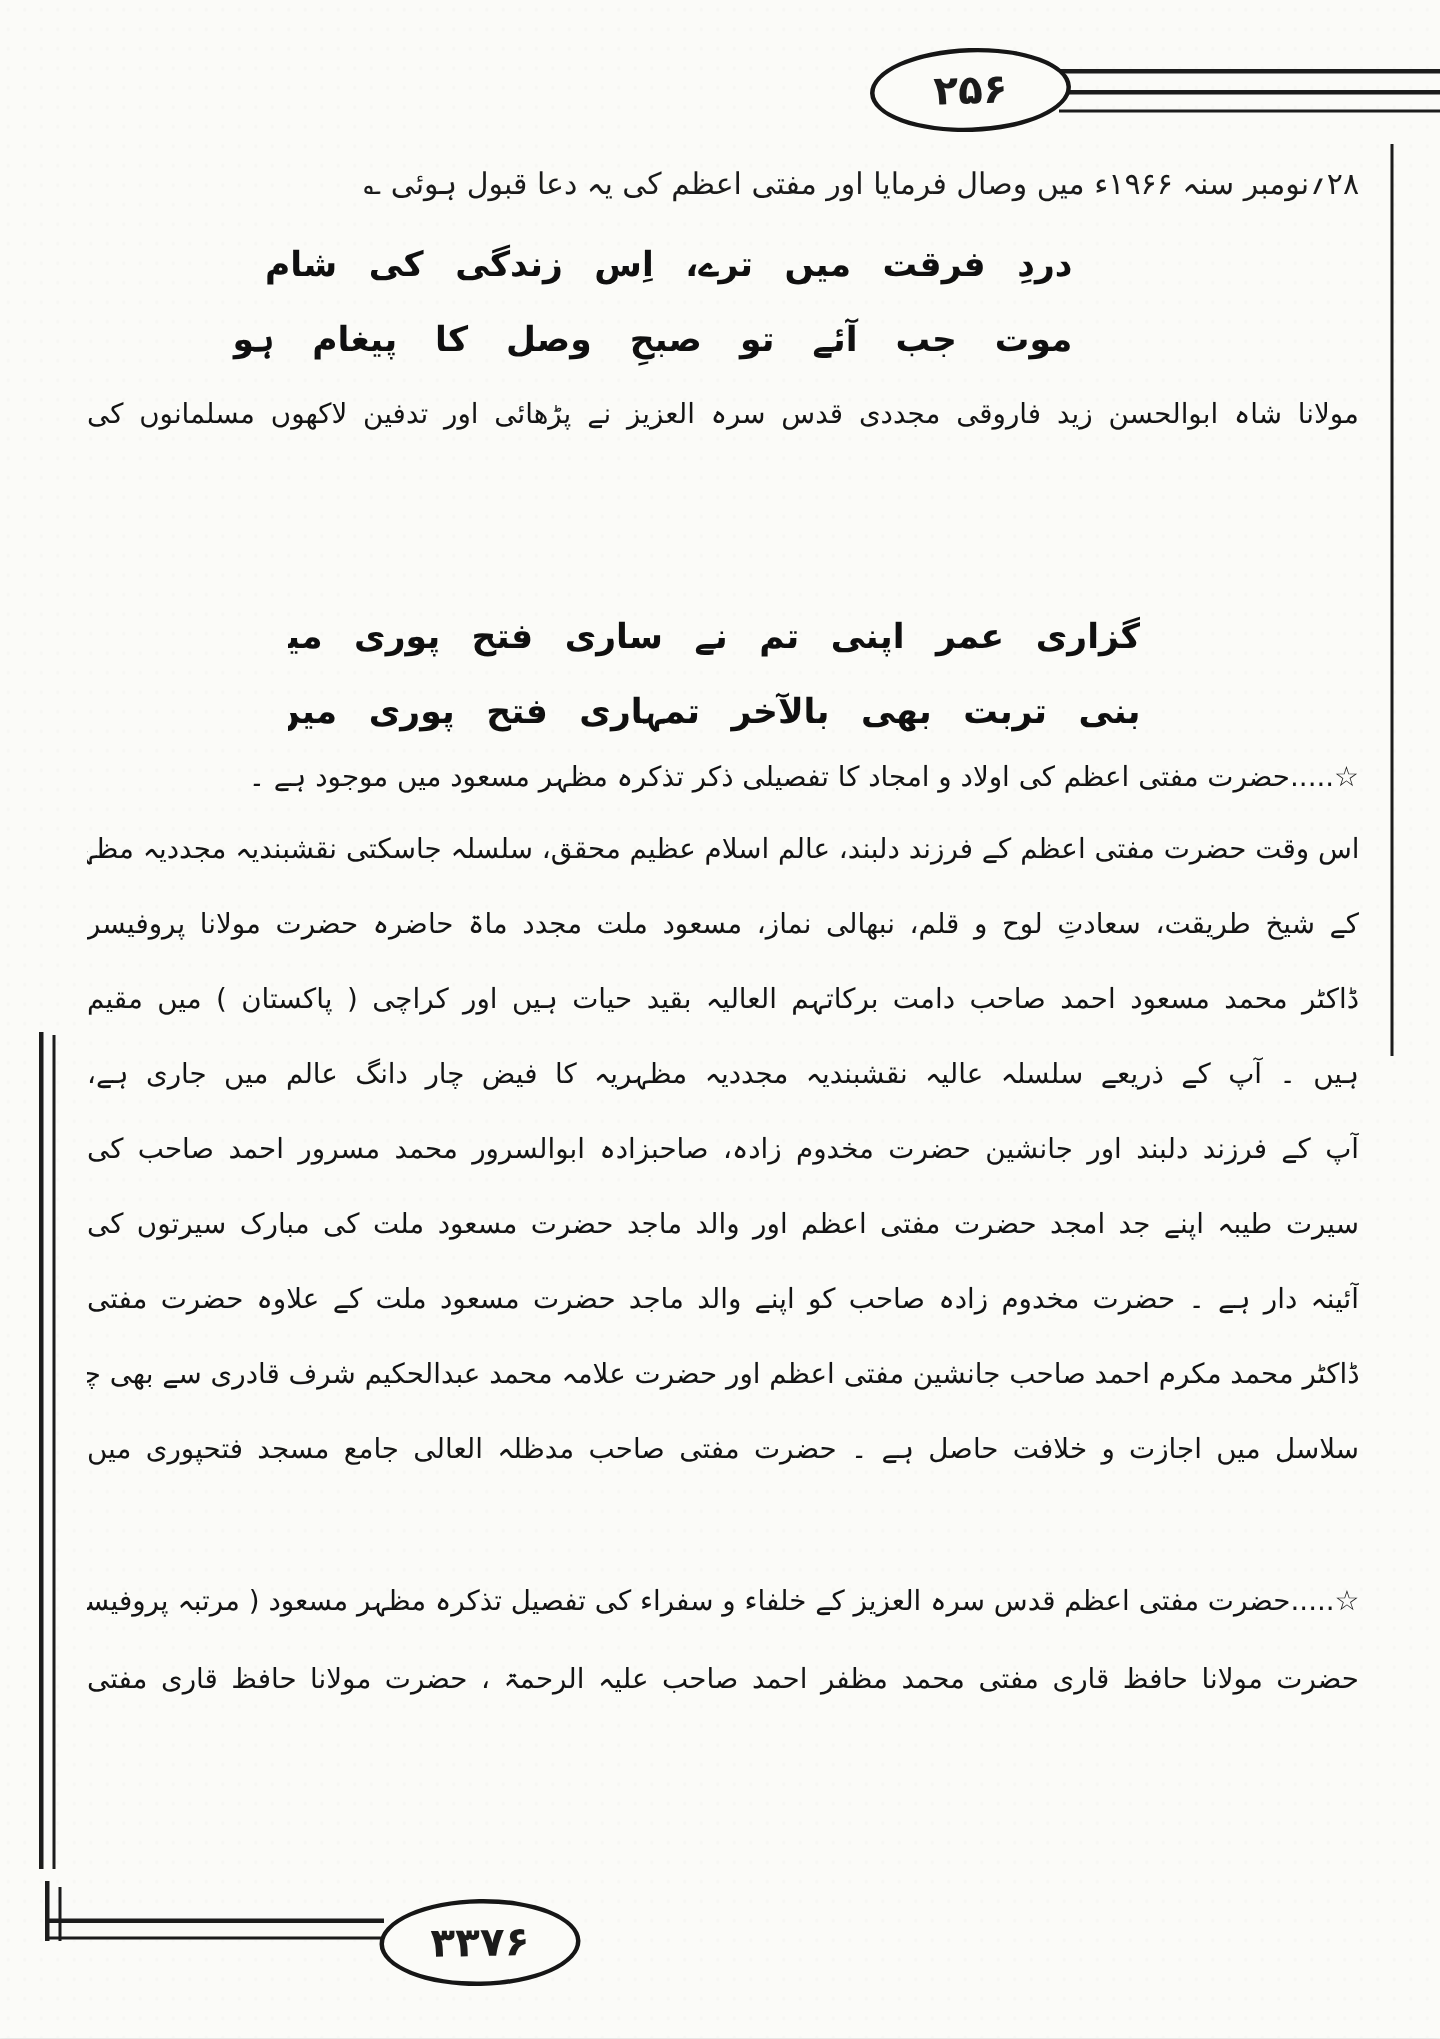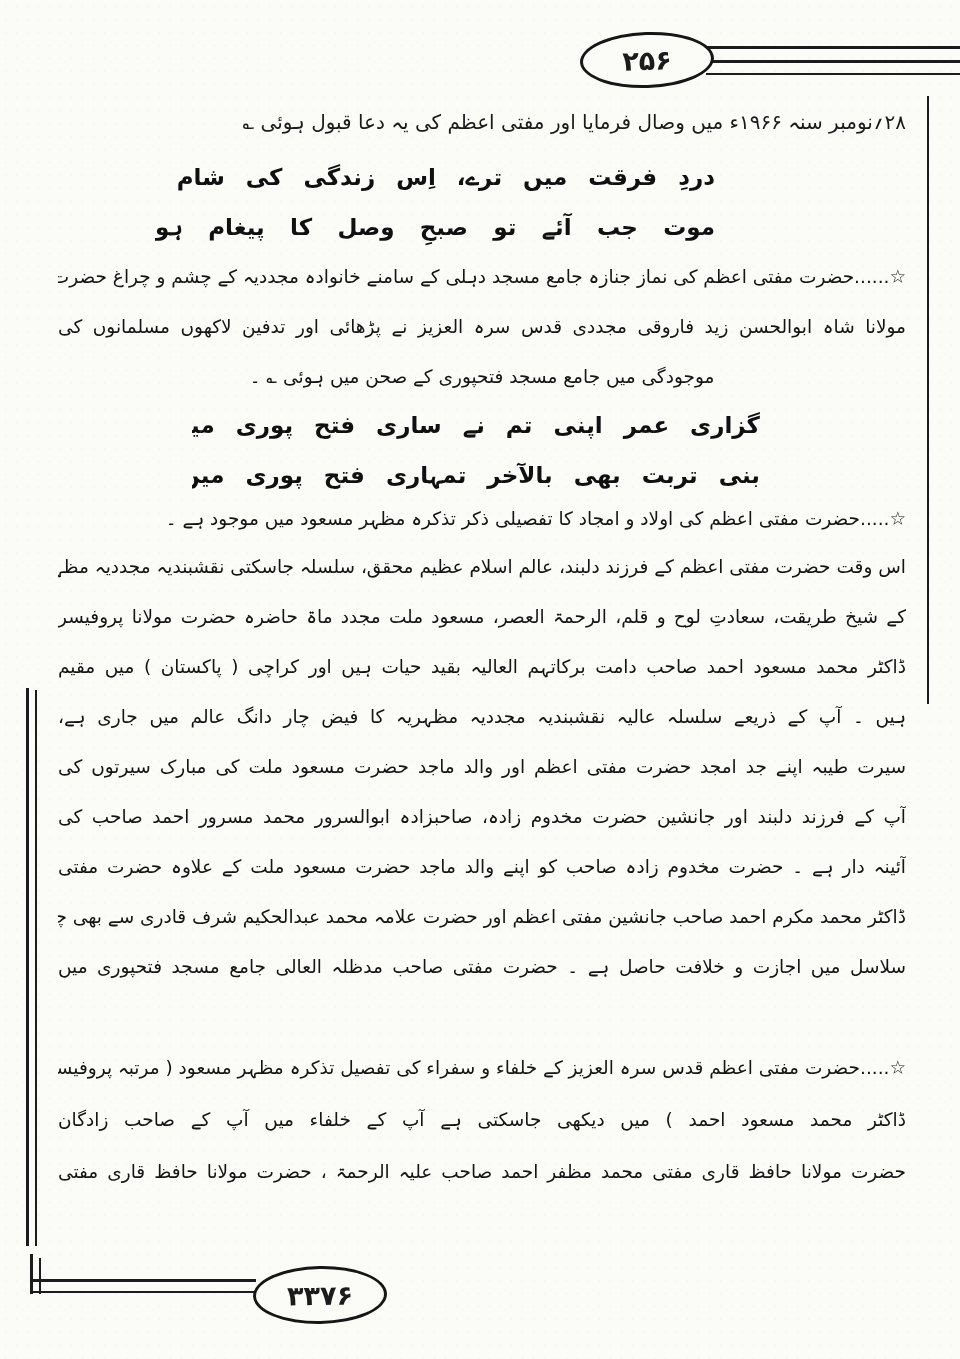--- a/index.html
+++ b/index.html
@@ -100,45 +100,42 @@
     <span class="year">سنہ ۱۹۶۶ء</span>
     <span>میں وصال فرمایا اور مفتی اعظم کی یہ دعا قبول ہوئی ؎</span>
   </div>
 
   <div class="verse" style="left:155px;top:152px;width:560px;">
     <div class="vline">دردِ فرقت میں ترے، اِس زندگی کی شام ہو</div>
     <div class="vline">موت جب آئے تو صبحِ وصل کا پیغام ہو</div>
   </div>
 
   <div class="tblock" style="top:252px;">
-    <div class="tline">☆......حضرت مفتی اعظم کی نماز جنازہ جامع مسجد دہلی کے سامنے خانوادہ مجددیہ کے چشم و چراغ حضرت</div>
     <div class="tline">مولانا شاہ ابوالحسن زید فاروقی مجددی قدس سرہ العزیز نے پڑھائی اور تدفین لاکھوں مسلمانوں کی</div>
-    <div class="tline center">موجودگی میں جامع مسجد فتحپوری کے صحن میں ہوئی ؎ ۔</div>
   </div>
 
   <div class="verse" style="left:192px;top:400px;width:568px;">
     <div class="vline">گزاری عمر اپنی تم نے ساری فتح پوری میں</div>
     <div class="vline">بنی تربت بھی بالآخر تمہاری فتح پوری میں</div>
   </div>
 
   <div class="tblock" style="top:494px;">
     <div class="tline rightonly">☆.....حضرت مفتی اعظم کی اولاد و امجاد کا تفصیلی ذکر تذکرہ مظہر مسعود میں موجود ہے ۔</div>
   </div>
 
   <div class="tblock" style="top:542px;">
     <div class="tline">اس وقت حضرت مفتی اعظم کے فرزند دلبند، عالم اسلام عظیم محقق، سلسلہ جاسکتی نقشبندیہ مجددیہ مظہریہ</div>
-    <div class="tline">کے شیخ طریقت، سعادتِ لوح و قلم، الرحمۃ العصر، مسعود ملت مجدد ماۃ حاضرہ حضرت مولانا پروفیسر</div>
+    <div class="tline">کے شیخ طریقت، سعادتِ لوح و قلم، نبھالی نماز، مسعود ملت مجدد ماۃ حاضرہ حضرت مولانا پروفیسر</div>
     <div class="tline">ڈاکٹر محمد مسعود احمد صاحب دامت برکاتہم العالیہ بقید حیات ہیں اور کراچی ( پاکستان ) میں مقیم</div>
     <div class="tline">ہیں ۔ آپ کے ذریعے سلسلہ عالیہ نقشبندیہ مجددیہ مظہریہ کا فیض چار دانگ عالم میں جاری ہے،</div>
+    <div class="tline">آپ کے فرزند دلبند اور جانشین حضرت مخدوم زادہ، صاحبزادہ ابوالسرور محمد مسرور احمد صاحب کی</div>
     <div class="tline">سیرت طیبہ اپنے جد امجد حضرت مفتی اعظم اور والد ماجد حضرت مسعود ملت کی مبارک سیرتوں کی</div>
-    <div class="tline">آپ کے فرزند دلبند اور جانشین حضرت مخدوم زادہ، صاحبزادہ ابوالسرور محمد مسرور احمد صاحب کی</div>
     <div class="tline">آئینہ دار ہے ۔ حضرت مخدوم زادہ صاحب کو اپنے والد ماجد حضرت مسعود ملت کے علاوہ حضرت مفتی</div>
     <div class="tline">ڈاکٹر محمد مکرم احمد صاحب جانشین مفتی اعظم اور حضرت علامہ محمد عبدالحکیم شرف قادری سے بھی چاروں</div>
     <div class="tline">سلاسل میں اجازت و خلافت حاصل ہے ۔ حضرت مفتی صاحب مدظلہ العالی جامع مسجد فتحپوری میں</div>
   </div>
 
   <div class="tblock p4" style="top:1042px;">
     <div class="tline">☆.....حضرت مفتی اعظم قدس سرہ العزیز کے خلفاء و سفراء کی تفصیل تذکرہ مظہر مسعود ( مرتبہ پروفیسر</div>
-    <div class="tline">ڈاکٹر محمد مسعود احمد ) میں دیکھی جاسکتی ہے آپ کے خلفاء میں آپ کے صاحب زادگان</div>
     <div class="tline">حضرت مولانا حافظ قاری مفتی محمد مظفر احمد صاحب علیہ الرحمۃ ، حضرت مولانا حافظ قاری مفتی</div>
   </div>
 
 </div>
 
 </body></html>

